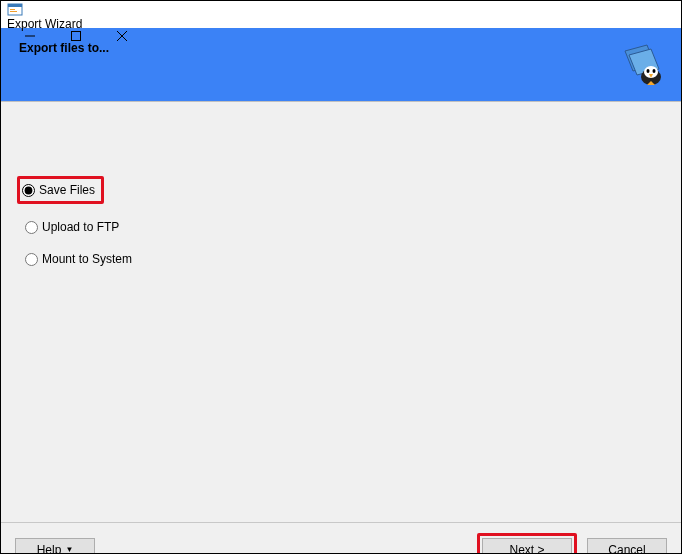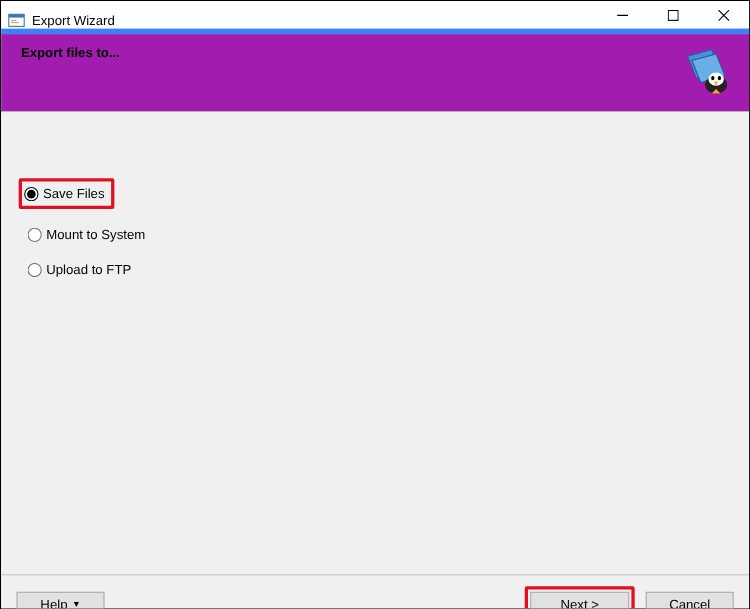--- a/index.html
+++ b/index.html
@@ -8,24 +8,25 @@
       font-size: 12px;
       background: #fff;
       width: 682px;
       height: 554px;
       overflow: hidden;
       border: 1px solid #000;
     }
     .titlebar {
       height: 30px;
       background: #fff;
-      border-bottom: 5px solid #3b82f6;
-      display: flex;
-      align-items: flex-end;
+      border-bottom: 3px solid #3b82f6;
+      display: flex;
+      align-items: flex-start;
       padding-left: 6px;
+      flex-direction: column;
     }
     .titlebar-icon {
       width: 16px;
       height: 16px;
       margin-right: 6px;
     }
     .titlebar-title {
       flex: 1;
       font-size: 12px;
       color: #000;
@@ -39,21 +40,21 @@
       height: 100%;
       display: flex;
       align-items: center;
       justify-content: center;
       background: transparent;
       border: none;
       cursor: pointer;
     }
     .header {
       padding: 10px 16px 12px 18px;
-      background: #a21caf;
+      background: #3b82f6;
       border-bottom: 1px solid #c0c0c0;
       display: flex;
       align-items: flex-start;
       justify-content: space-between;
       text-align: center;
     }
     .header-text h2 {
       font-size: 12px;
       font-weight: bold;
       margin-bottom: 4px;
@@ -69,20 +70,21 @@
     }
     .content {
       background: #f0f0f0;
       padding: 60px 20px 20px 20px;
       height: 420px;
     }
     .radio-group {
       display: flex;
       flex-direction: column;
       gap: 14px;
+      margin-top: 14px;
     }
     .radio-option {
       display: flex;
       align-items: center;
       gap: 4px;
       cursor: pointer;
       font-size: 12px;
       padding: 2px 4px;
       width: fit-content;
     }
@@ -183,25 +185,25 @@
 </div>
 
 <div class="content">
   <div class="radio-group">
     <label class="radio-option highlight-red">
       <input type="radio" name="export" checked="" style="">
       <span>Save Files</span>
     </label>
     <label class="radio-option">
       <input type="radio" name="export" style="">
-      <span>Mount to System</span>
+      <span>Upload to FTP</span>
     </label>
     <label class="radio-option">
       <input type="radio" name="export" style="">
-      <span>Upload to FTP</span>
+      <span>Mount to System</span>
     </label>
   </div>
 </div>
 
 <div class="footer">
   <button class="btn">
     <span>Help</span>
     <span class="help-caret">▼</span>
   </button>
   <div class="footer-spacer"></div>

